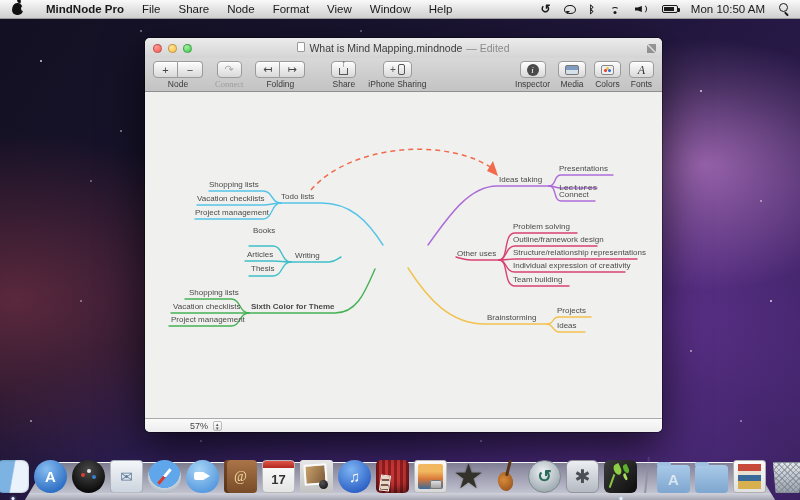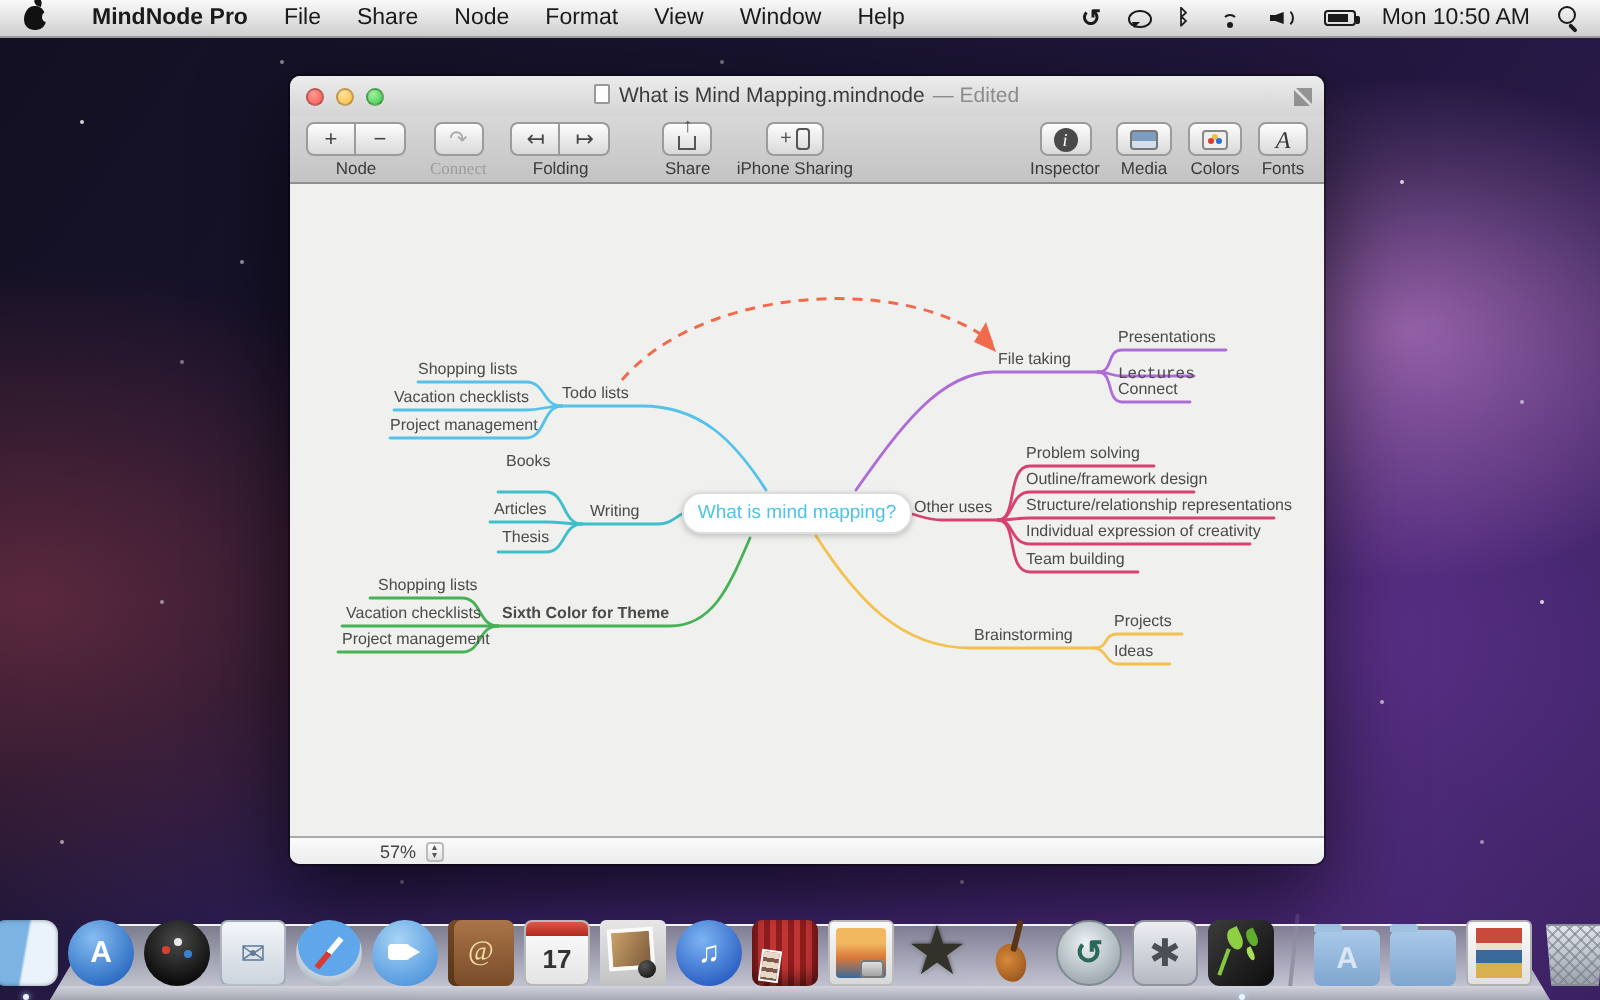--- a/index.html
+++ b/index.html
@@ -328,38 +328,37 @@
           <path d="M263,176 C283,207 305,232 340,232 L402,232"></path>
           <path d="M402,232 C410,232 406,225 414,225 L446,225"></path>
           <path d="M402,232 C408,232 408,240 414,240 L440,240"></path>
         </g>
         <g stroke="#F26A4C">
           <path d="M166,98 C205,52 305,44 351,79" fill="none" stroke-width="1.5" stroke-dasharray="5 4"></path>
           <polygon points="353,84 342,79 348,69" stroke="none" fill="#F26A4C"></polygon>
         </g>
       </svg>
 
-      <div class="central" style="color: rgb(79, 195, 232);">What is mind mapping?</div>
 
       <span class="nlabel" style="left:136px;top:100px;">Todo lists</span>
       <span class="nlabel" style="left:64px;top:88px;">Shopping lists</span>
       <span class="nlabel" style="left:52px;top:102px;">Vacation checklists</span>
       <span class="nlabel" style="left:50px;top:116px;">Project management</span>
 
       <span class="nlabel" style="left:150px;top:159px;">Writing</span>
       <span class="nlabel" style="left:108px;top:134px;text-align:center;">Books</span>
       <span class="nlabel" style="left:102px;top:158px;">Articles</span>
       <span class="nlabel" style="left:106px;top:172px;">Thesis</span>
 
       <span class="nlabel" style="left:106px;top:210px;font-weight:bold;">Sixth Color for Theme</span>
       <span class="nlabel" style="left:44px;top:196px;">Shopping lists</span>
       <span class="nlabel" style="left:28px;top:210px;">Vacation checklists</span>
       <span class="nlabel" style="left:26px;top:223px;">Project management</span>
 
-      <span class="nlabel" style="left:354px;top:83px;">File taking</span>
+      <span class="nlabel" style="left:354px;top:83px;">Ideas taking</span>
       <span class="nlabel" style="left:414px;top:72px;">Presentations</span>
       <span class="nlabel" style="left:414px;top:91px;font-family:Liberation Mono, monospace;">Lectures</span>
       <span class="nlabel" style="left:414px;top:98px;">Connect</span>
 
       <span class="nlabel" style="left:312px;top:157px;">Other uses</span>
       <span class="nlabel" style="left:368px;top:130px;">Problem solving</span>
       <span class="nlabel" style="left:368px;top:143px;">Outline/framework design</span>
       <span class="nlabel" style="left:368px;top:156px;">Structure/relationship representations</span>
       <span class="nlabel" style="left:368px;top:169px;">Individual expression of creativity</span>
       <span class="nlabel" style="left:368px;top:183px;">Team building</span>

